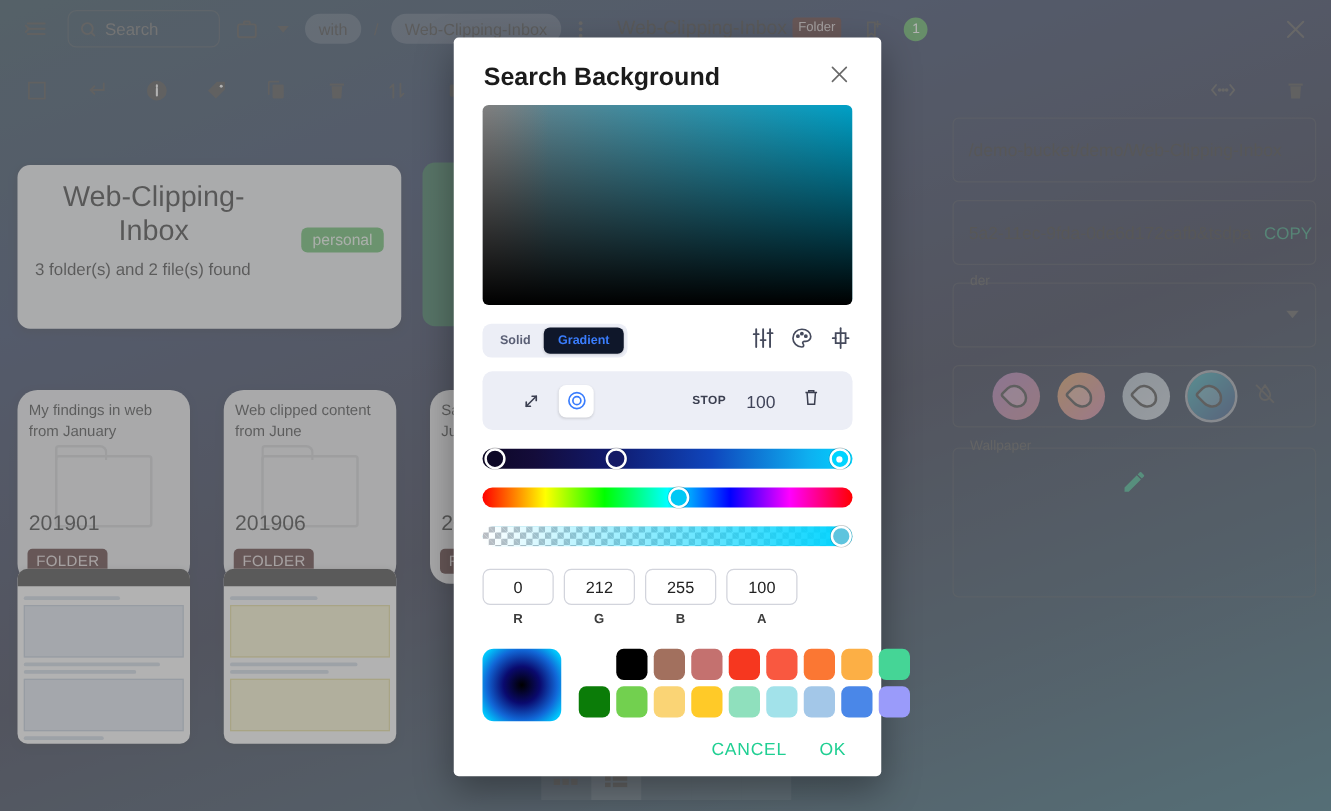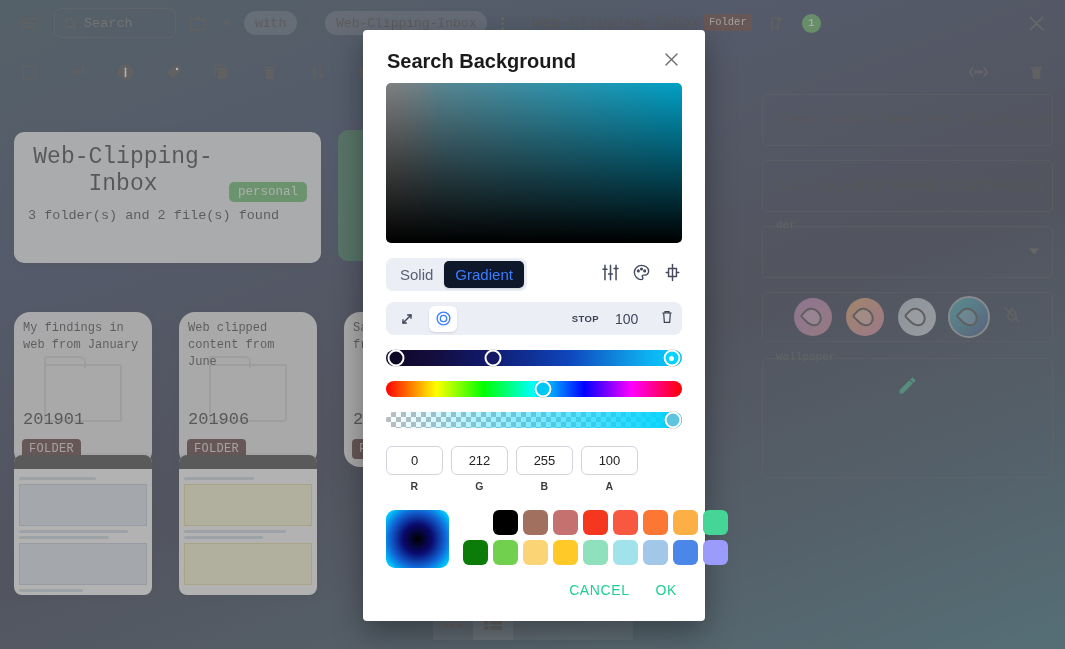--- a/index.html
+++ b/index.html
@@ -8,21 +8,20 @@
     overflow: hidden;
     font-family: "Liberation Sans", sans-serif;
     background: #111;
   }
 
   
   #app {
     position: absolute; inset: 0;
     background:
       linear-gradient(160deg, #0b2b3d 0%, #0a1b44 26%, #050a25 55%, #0a2840 78%, #0d4f63 100%);
-    font-family: Liberation Mono, monospace;
   }
   #dim { position: absolute; inset: 0; background: rgba(130,130,130,0.62); z-index: 40; }
 
   
   .topbar {
     position: absolute; top: 0; left: 0; right: 0; height: 46px;
     display: flex; align-items: center; gap: 10px; padding: 0 14px;
     z-index: 5;
   }
   .icon-btn {
@@ -177,29 +176,29 @@
       linear-gradient(to top, #000 0%, rgba(0,0,0,0) 100%),
       linear-gradient(to right, #808080 0%, rgba(128,128,128,0) 18%),
       linear-gradient(to right, #6d7f86 0%, #00a0c6 100%);
   }
 
   .seg-row { display: flex; align-items: center; margin-top: 15px; }
   .seg {
     display: flex; background: #eceef6; border-radius: 7px; padding: 3px;
   }
   .seg-btn {
-    font-size: 15px; font-weight: 400; padding: 5px 11px; border-radius: 5px;
+    font-size: 10px; font-weight: 700; padding: 5px 11px; border-radius: 5px;
     color: #5a5f75; cursor: pointer;
   }
   .seg-btn.on { background: #0f172a; color: #3a7dfd; box-shadow: 0 1px 2px rgba(0,0,0,.12); }
   .type-icons { margin-left: auto; display: flex; gap: 12px; color: #454a5c; align-items: center; }
 
   .stop-row {
     display: flex; align-items: center; gap: 8px; background: #eceef6;
-    border-radius: 8px; padding: 5px 7px; margin-top: 11px; height: 33px;
+    border-radius: 8px; padding: 5px 25px; margin-top: 11px; height: 47px;
   }
   .stop-sq {
     width: 28px; height: 26px; border-radius: 6px; display: flex;
     align-items: center; justify-content: center;
   }
   .stop-sq.on { background: #fff; box-shadow: 0 1px 2px rgba(0,0,0,.12); }
   .stop-label { margin-left: auto; font-size: 9.5px; font-weight: 700; color: #3b3f50;
     letter-spacing: .4px; }
   .stop-val { font-size: 14px; color: #41455a; width: 44px; text-align: left; padding-left: 8px; }
 

